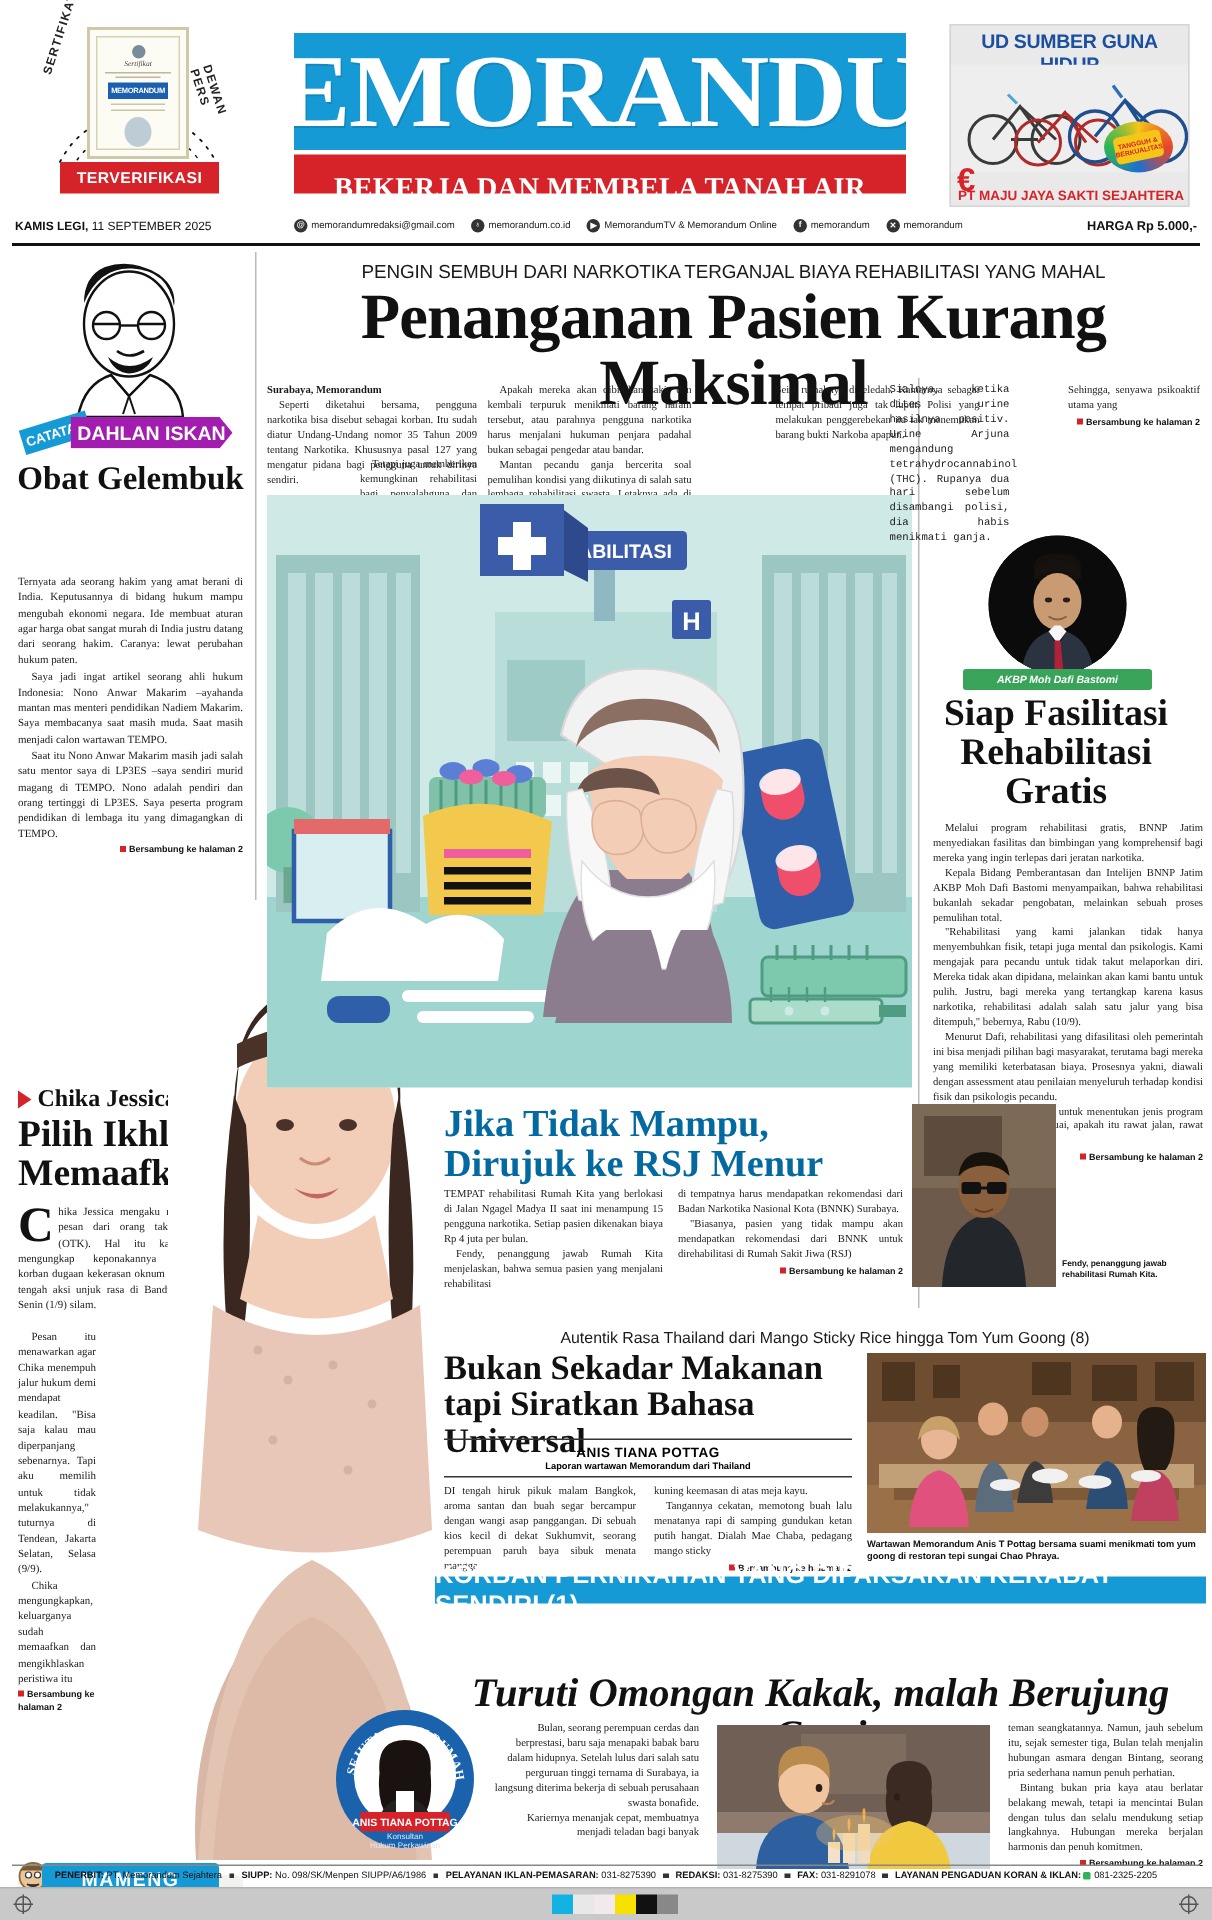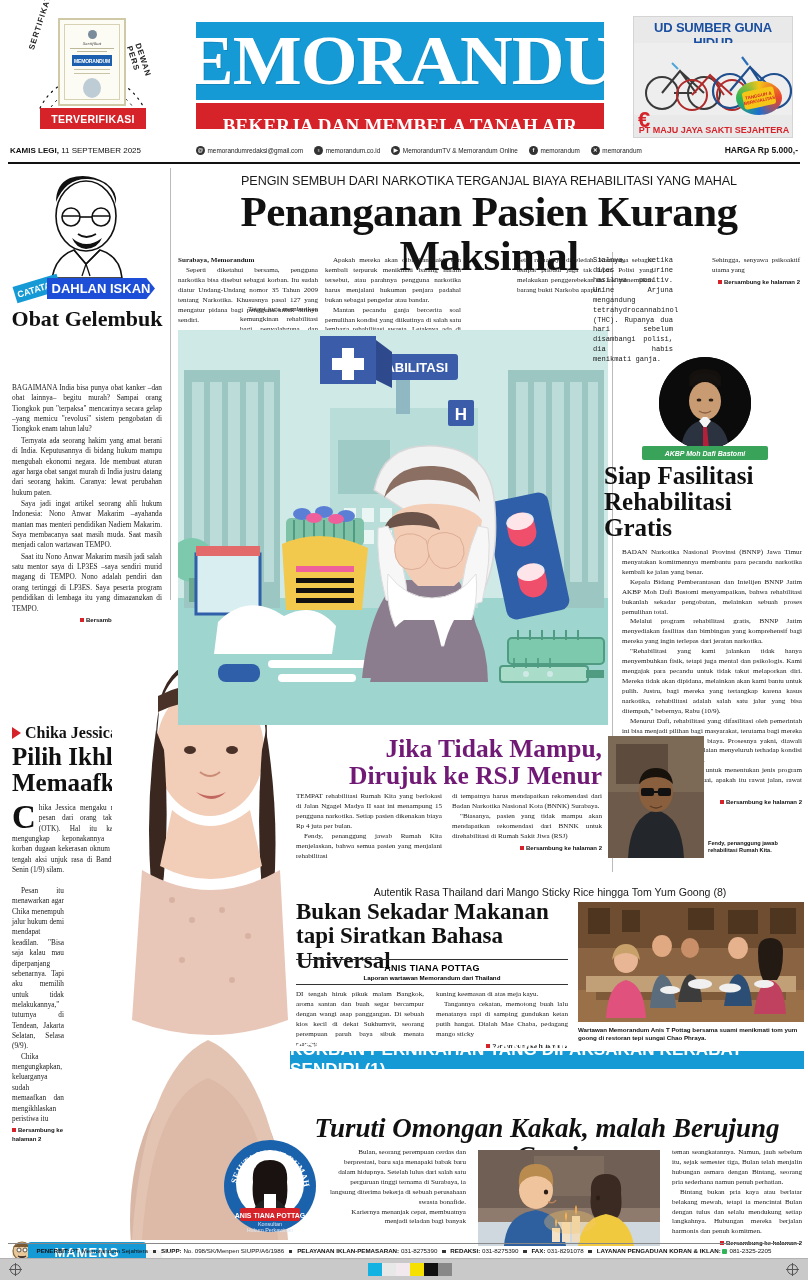--- a/index.html
+++ b/index.html
@@ -137,21 +137,21 @@
 
   .dahlan-face { position:absolute; left:18px; top:4px; width:120px; height:108px; }
   .catatan-wrap { position:absolute; left:6px; top:106px; width:148px; height:30px; }
   .catatan-tag {
     position:absolute; left:0; top:6px; width:46px; height:17px; background:#169ad6;
     transform:rotate(-17deg);
     display:flex; align-items:center; justify-content:center;
     font-family:"Liberation Sans",sans-serif; font-weight:bold; color:#fff; font-size:9px;
   }
   .dahlan-tag {
-    position:absolute; left:33px; top:4px; width:108px; height:21px; background:#1d4ed8;
+    position:absolute; left:33px; top:4px; width:108px; height:21px; background:#a21caf;
     display:flex; align-items:center; justify-content:center;
     font-family:"Liberation Sans",sans-serif; font-weight:bold; color:#fff; font-size:13px;
     clip-path: polygon(0 0, 92% 0, 100% 50%, 92% 100%, 0 100%);
   }
   .left-title {
     position:absolute; left:0; top:140px; width:158px; text-align:center;
     font-family:"Liberation Serif",serif; font-weight:bold; font-size:22px;
     line-height:1.03; color:#111;
   }
   .left-body {
@@ -243,23 +243,23 @@
   .midcol i { font-style:italic; }
 
   
   .illus {
     position:absolute; left:178px; top:330px; width:430px; height:395px;
     overflow:hidden; background:#bfe4e4;
   }
 
   
   .jika-title {
-    position:absolute; left:296px; top:736px; width:306px; text-align:right;
+    position:absolute; left:296px; top:736px; width:306px; text-align:left;
     font-family:"Liberation Serif",serif; font-weight:bold; font-size:25.5px;
-    line-height:1.04; color:#701a75;
+    line-height:1.04; color:#0369a1;
   }
   .fendy-photo {
     position:absolute; left:608px; top:736px; width:96px; height:122px; overflow:hidden;
   }
   .fendy-cap {
     position:absolute; left:708px; top:840px; width:94px;
     font-family:"Liberation Sans",sans-serif; font-weight:bold; font-size:5.6px;
     line-height:1.3; color:#111;
   }
 
@@ -269,21 +269,21 @@
     border-radius:50%; overflow:hidden; background:#0a0a0a;
   }
   .dafi-name {
     position:absolute; left:642px; top:446px; width:126px; height:14px;
     background:#3aa35a; border-radius:2px;
     display:flex; align-items:center; justify-content:center;
     font-family:"Liberation Sans",sans-serif; font-style:italic; font-weight:bold;
     color:#fff; font-size:7px;
   }
   .dafi-title {
-    position:absolute; left:604px; top:463px; width:200px; text-align:left;
+    position:absolute; left:604px; top:463px; width:200px; text-align:center;
     font-family:"Liberation Serif",serif; font-weight:bold; font-size:25px;
     line-height:1.04; color:#111;
   }
 
   
   .thai-kicker {
     position:absolute; left:296px; top:886px; width:508px; text-align:center;
     font-family:"Liberation Sans",sans-serif; font-size:10.6px; color:#1a1a1a;
   }
   .thai-title {
@@ -473,21 +473,20 @@
     </svg>
 
     <div class="catatan-wrap">
       <div class="catatan-tag">CATATAN</div>
       <div class="dahlan-tag">DAHLAN ISKAN</div>
     </div>
 
     <div class="left-title">Obat Gelembuk</div>
 
     <div class="left-body">
-      <p>BAGAIMANA India bisa punya obat kanker –dan obat lainnya– begitu murah? Sampai orang Tiongkok pun "terpaksa" mencarinya secara gelap –yang memicu "revolusi" sistem pengobatan di Tiongkok enam tahun lalu?</p>
       <p>Ternyata ada seorang hakim yang amat berani di India. Keputusannya di bidang hukum mampu mengubah ekonomi negara. Ide membuat aturan agar harga obat sangat murah di India justru datang dari seorang hakim. Caranya: lewat perubahan hukum paten.</p>
       <p>Saya jadi ingat artikel seorang ahli hukum Indonesia: Nono Anwar Makarim –ayahanda mantan mas menteri pendidikan Nadiem Makarim. Saya membacanya saat masih muda. Saat masih menjadi calon wartawan TEMPO.</p>
       <p>Saat itu Nono Anwar Makarim masih jadi salah satu mentor saya di LP3ES –saya sendiri murid magang di TEMPO. Nono adalah pendiri dan orang tertinggi di LP3ES. Saya peserta program pendidikan di lembaga itu yang dimagangkan di TEMPO.</p>
       <div class="cont-mark"><i></i><span>Bersambung ke halaman 2</span></div>
     </div>
 
     <div class="chika-head">
       <span class="tri-red"></span>
       <span class="chika-name">Chika Jessica</span>
     </div>
@@ -694,23 +693,22 @@
     <ellipse cx="52" cy="43" rx="2.4" ry="1.6" fill="#2a1d16"></ellipse>
     <path d="M40 54 q6 4 12 0" stroke="#8a5f43" stroke-width="1.4" fill="none"></path>
     <path d="M22 92 q2 -22 18 -28 l6 10 l6 -10 q16 6 18 28z" fill="#2c3340"></path>
     <path d="M40 64 l6 8 l6 -8 l-4 -4 h-4z" fill="#f5f5f5"></path>
     <path d="M44 70 l4 0 l2 22 l-6 0z" fill="#b2213a"></path>
   </svg>
   <div class="dafi-name">AKBP Moh Dafi Bastomi</div>
   <div class="dafi-title">Siap Fasilitasi Rehabilitasi Gratis</div>
 
   <div class="midcol" style="left:622px; top:548px; width:180px;">
-    <p class="noind">BADAN Narkotika Nasional Provinsi (BNNP) Jawa Timur menyatakan komitmennya membantu para pecandu narkotika kembali ke jalan yang benar.</p>
+    <p>Melalui program rehabilitasi gratis, BNNP Jatim menyediakan fasilitas dan bimbingan yang komprehensif bagi mereka yang ingin terlepas dari jeratan narkotika.</p>
     <p>Kepala Bidang Pemberantasan dan Intelijen BNNP Jatim AKBP Moh Dafi Bastomi menyampaikan, bahwa rehabilitasi bukanlah sekadar pengobatan, melainkan sebuah proses pemulihan total.</p>
-    <p>Melalui program rehabilitasi gratis, BNNP Jatim menyediakan fasilitas dan bimbingan yang komprehensif bagi mereka yang ingin terlepas dari jeratan narkotika.</p>
     <p>"Rehabilitasi yang kami jalankan tidak hanya menyembuhkan fisik, tetapi juga mental dan psikologis. Kami mengajak para pecandu untuk tidak takut melaporkan diri. Mereka tidak akan dipidana, melainkan akan kami bantu untuk pulih. Justru, bagi mereka yang tertangkap karena kasus narkotika, rehabilitasi adalah salah satu jalur yang bisa ditempuh," bebernya, Rabu (10/9).</p>
     <p>Menurut Dafi, rehabilitasi yang difasilitasi oleh pemerintah ini bisa menjadi pilihan bagi masyarakat, terutama bagi mereka yang memiliki keterbatasan biaya. Prosesnya yakni, diawali dengan assessment atau penilaian menyeluruh terhadap kondisi fisik dan psikologis pecandu.</p>
     <p>Assessment ini bertujuan untuk menentukan jenis program rehabilitasi yang paling sesuai, apakah itu rawat jalan, rawat inap.</p>
     <div class="cont-mark"><i></i><span>Bersambung ke halaman 2</span></div>
   </div>
 
   <div class="jika-title">Jika Tidak Mampu, Dirujuk ke RSJ Menur</div>
   <div class="midcol" style="left:296px; top:792px; width:146px;">
     <p class="noind">TEMPAT rehabilitasi Rumah Kita yang berlokasi di Jalan Ngagel Madya II saat ini menampung 15 pengguna narkotika. Setiap pasien dikenakan biaya Rp 4 juta per bulan.</p>
     <p>Fendy, penanggung jawab Rumah Kita menjelaskan, bahwa semua pasien yang menjalani rehabilitasi</p>

